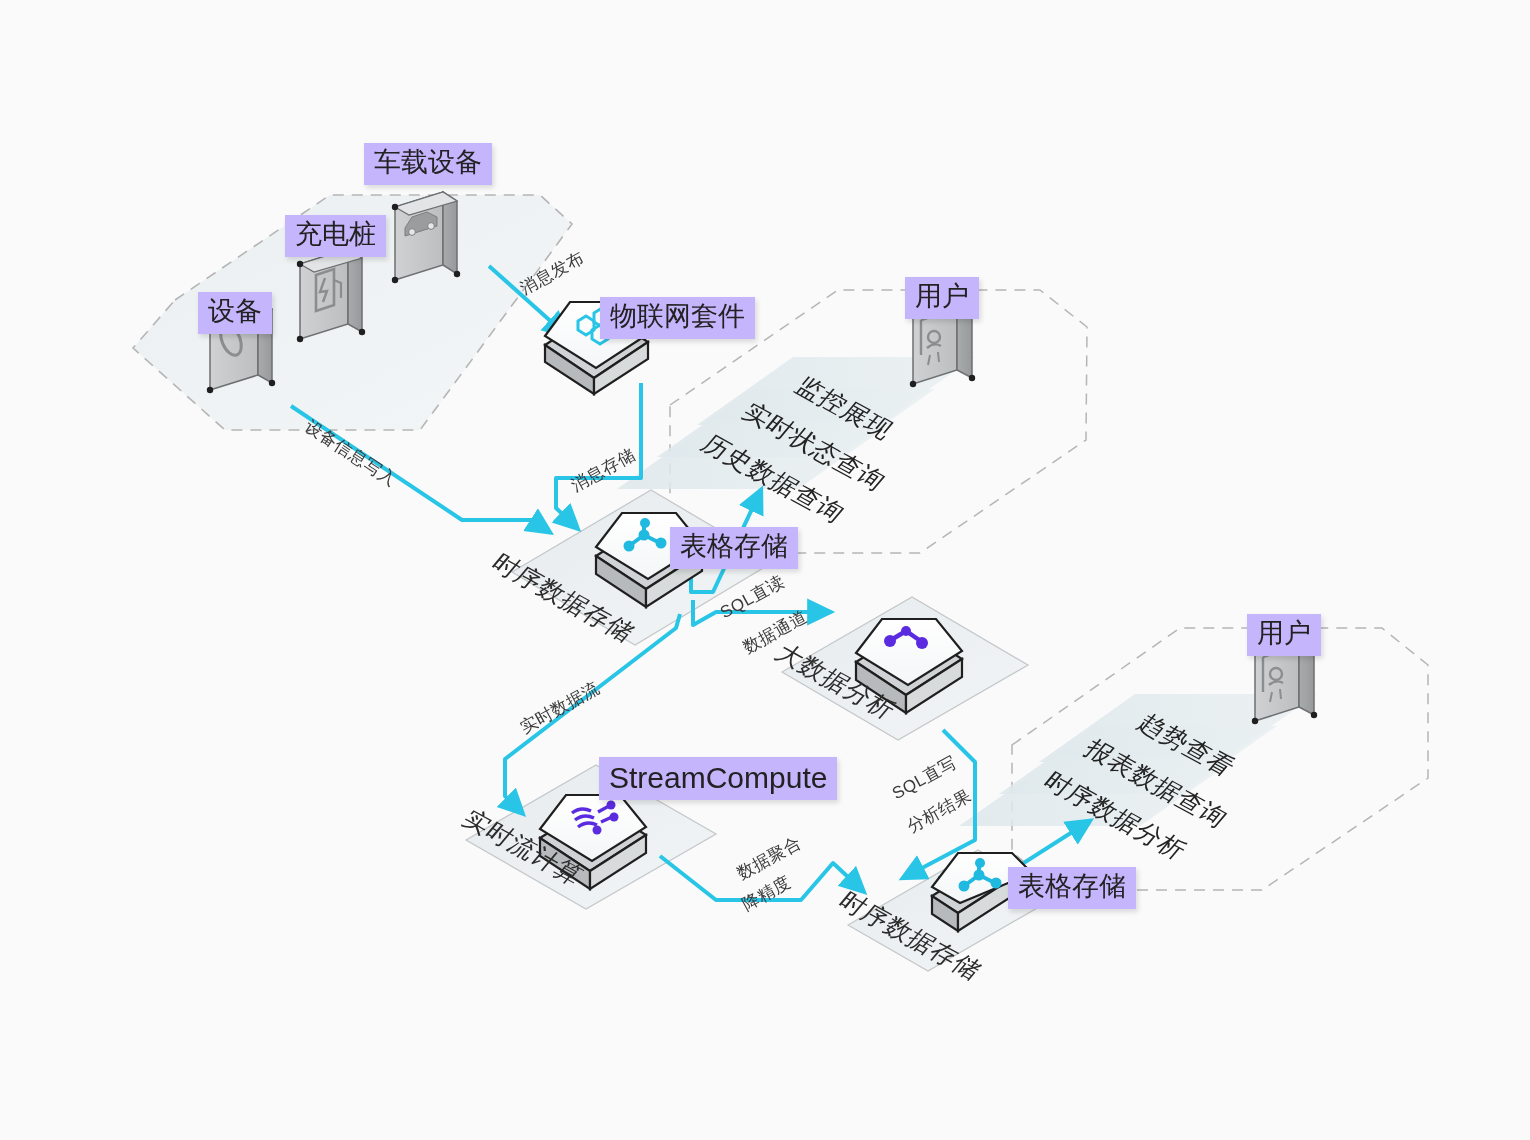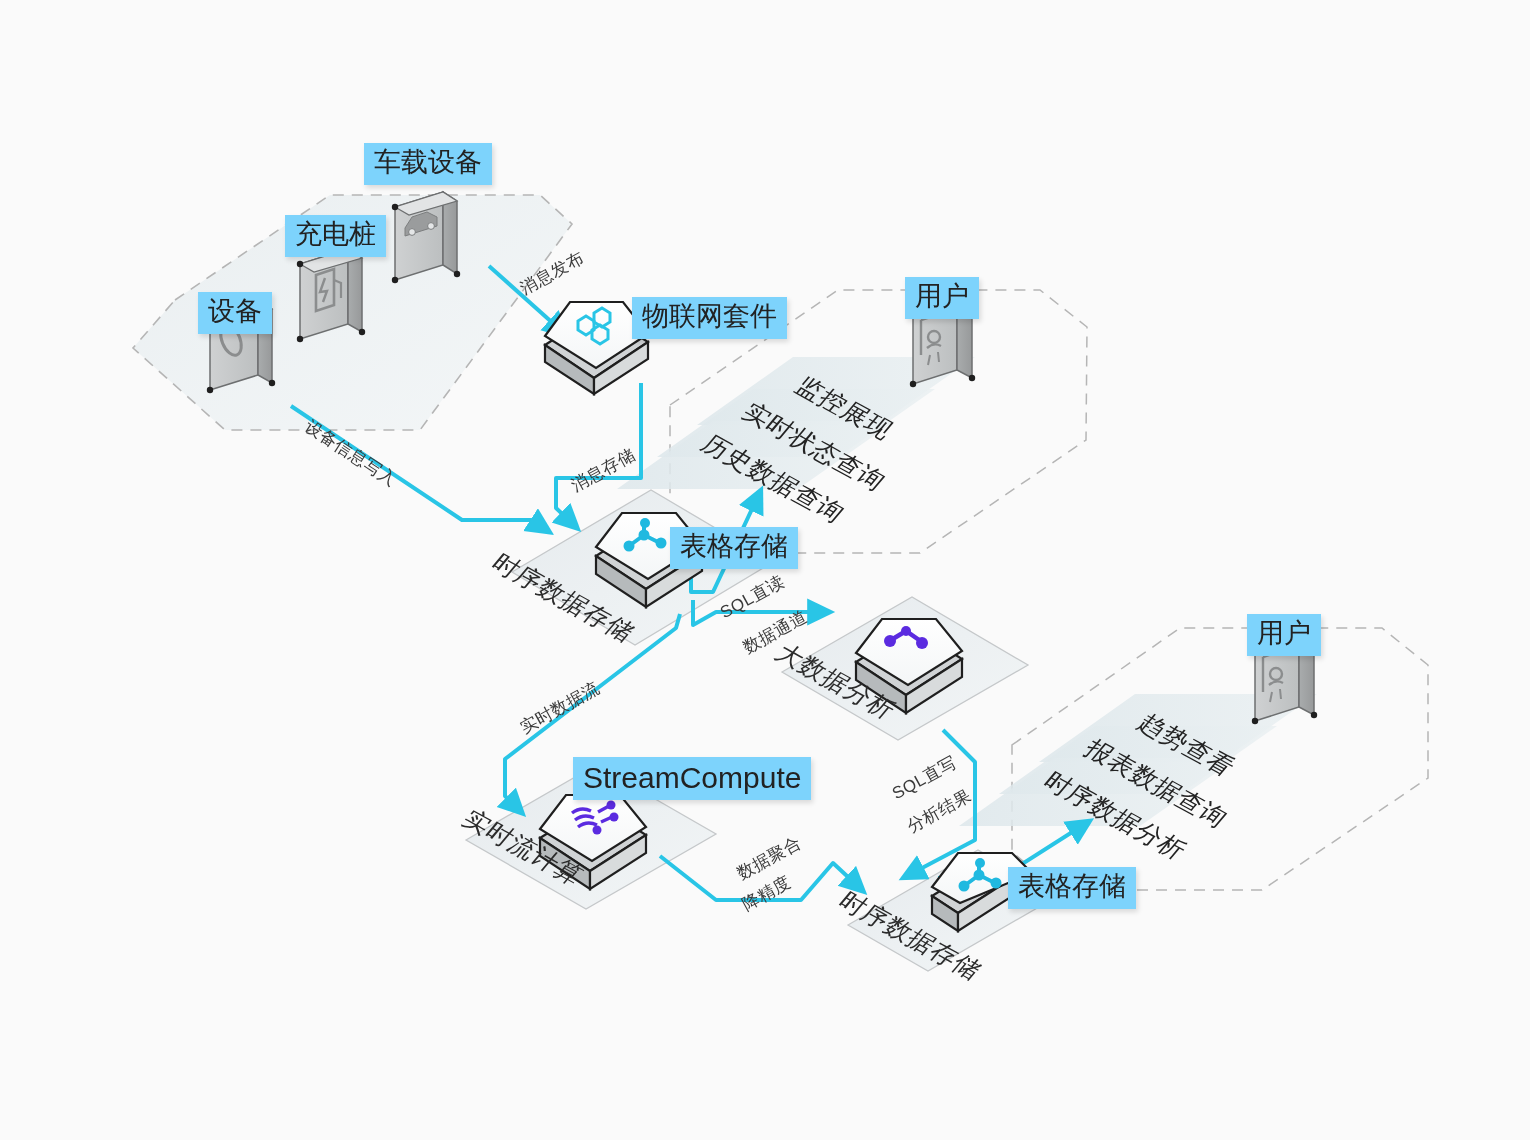--- a/index.html
+++ b/index.html
@@ -18,21 +18,21 @@
   }
   svg.layer {
     position: absolute;
     left: 0;
     top: 0;
     width: 1530px;
     height: 1140px;
   }
   .label-box {
     position: absolute;
-    background: #7dd3fc;
+    background: #c4b5fd;
     color: #222222;
     padding: 4px 10px 6px 10px;
     font-size: 27px;
     line-height: 1.18;
     white-space: nowrap;
     box-shadow: 2px 3px 5px rgba(0,0,0,0.13);
     box-sizing: border-box;
   }
   .label-box.latin {
     font-size: 30px;
@@ -281,23 +281,23 @@
         <circle cx="996" cy="883" r="5.5" fill="#20b9e0"></circle>
         <circle cx="980" cy="863" r="5" fill="#20b9e0"></circle>
       </g>
     </g>
   </svg>
 
   <div class="label-box" style="left:198px; top:269px;margin-top:23px;">设备</div>
   <div class="label-box" style="left:285px; top:215px;font-family:Liberation Serif, serif;">充电桩</div>
   <div class="label-box" style="left:364px; top:143px;">车载设备</div>
 
-  <div class="label-box" style="left:632px; top:297px;">物联网套件</div>
+  <div class="label-box" style="left:600px; top:297px;">物联网套件</div>
   <div class="label-box" style="left:670px; top:527px;">表格存储</div>
-  <div class="label-box latin" style="left:573px; top:757px;">StreamCompute</div>
+  <div class="label-box latin" style="left:599px; top:757px;">StreamCompute</div>
   <div class="label-box" style="left:1008px; top:867px;">表格存储</div>
 
   <div class="label-box" style="left:905px; top:277px;">用户</div>
   <div class="label-box" style="left:1247px; top:614px;">用户</div>
 
   <div class="zone-label" style="left:506px; top:547px; transform: rotate(29deg) skewX(-11deg);">时序数据存储</div>
 
   <div class="zone-label" style="left:790px; top:637px; transform: rotate(29deg) skewX(-11deg);">大数据分析</div>
 
   <div class="zone-label" style="left:477px; top:803px; transform: rotate(29deg) skewX(-11deg);">实时流计算</div>

